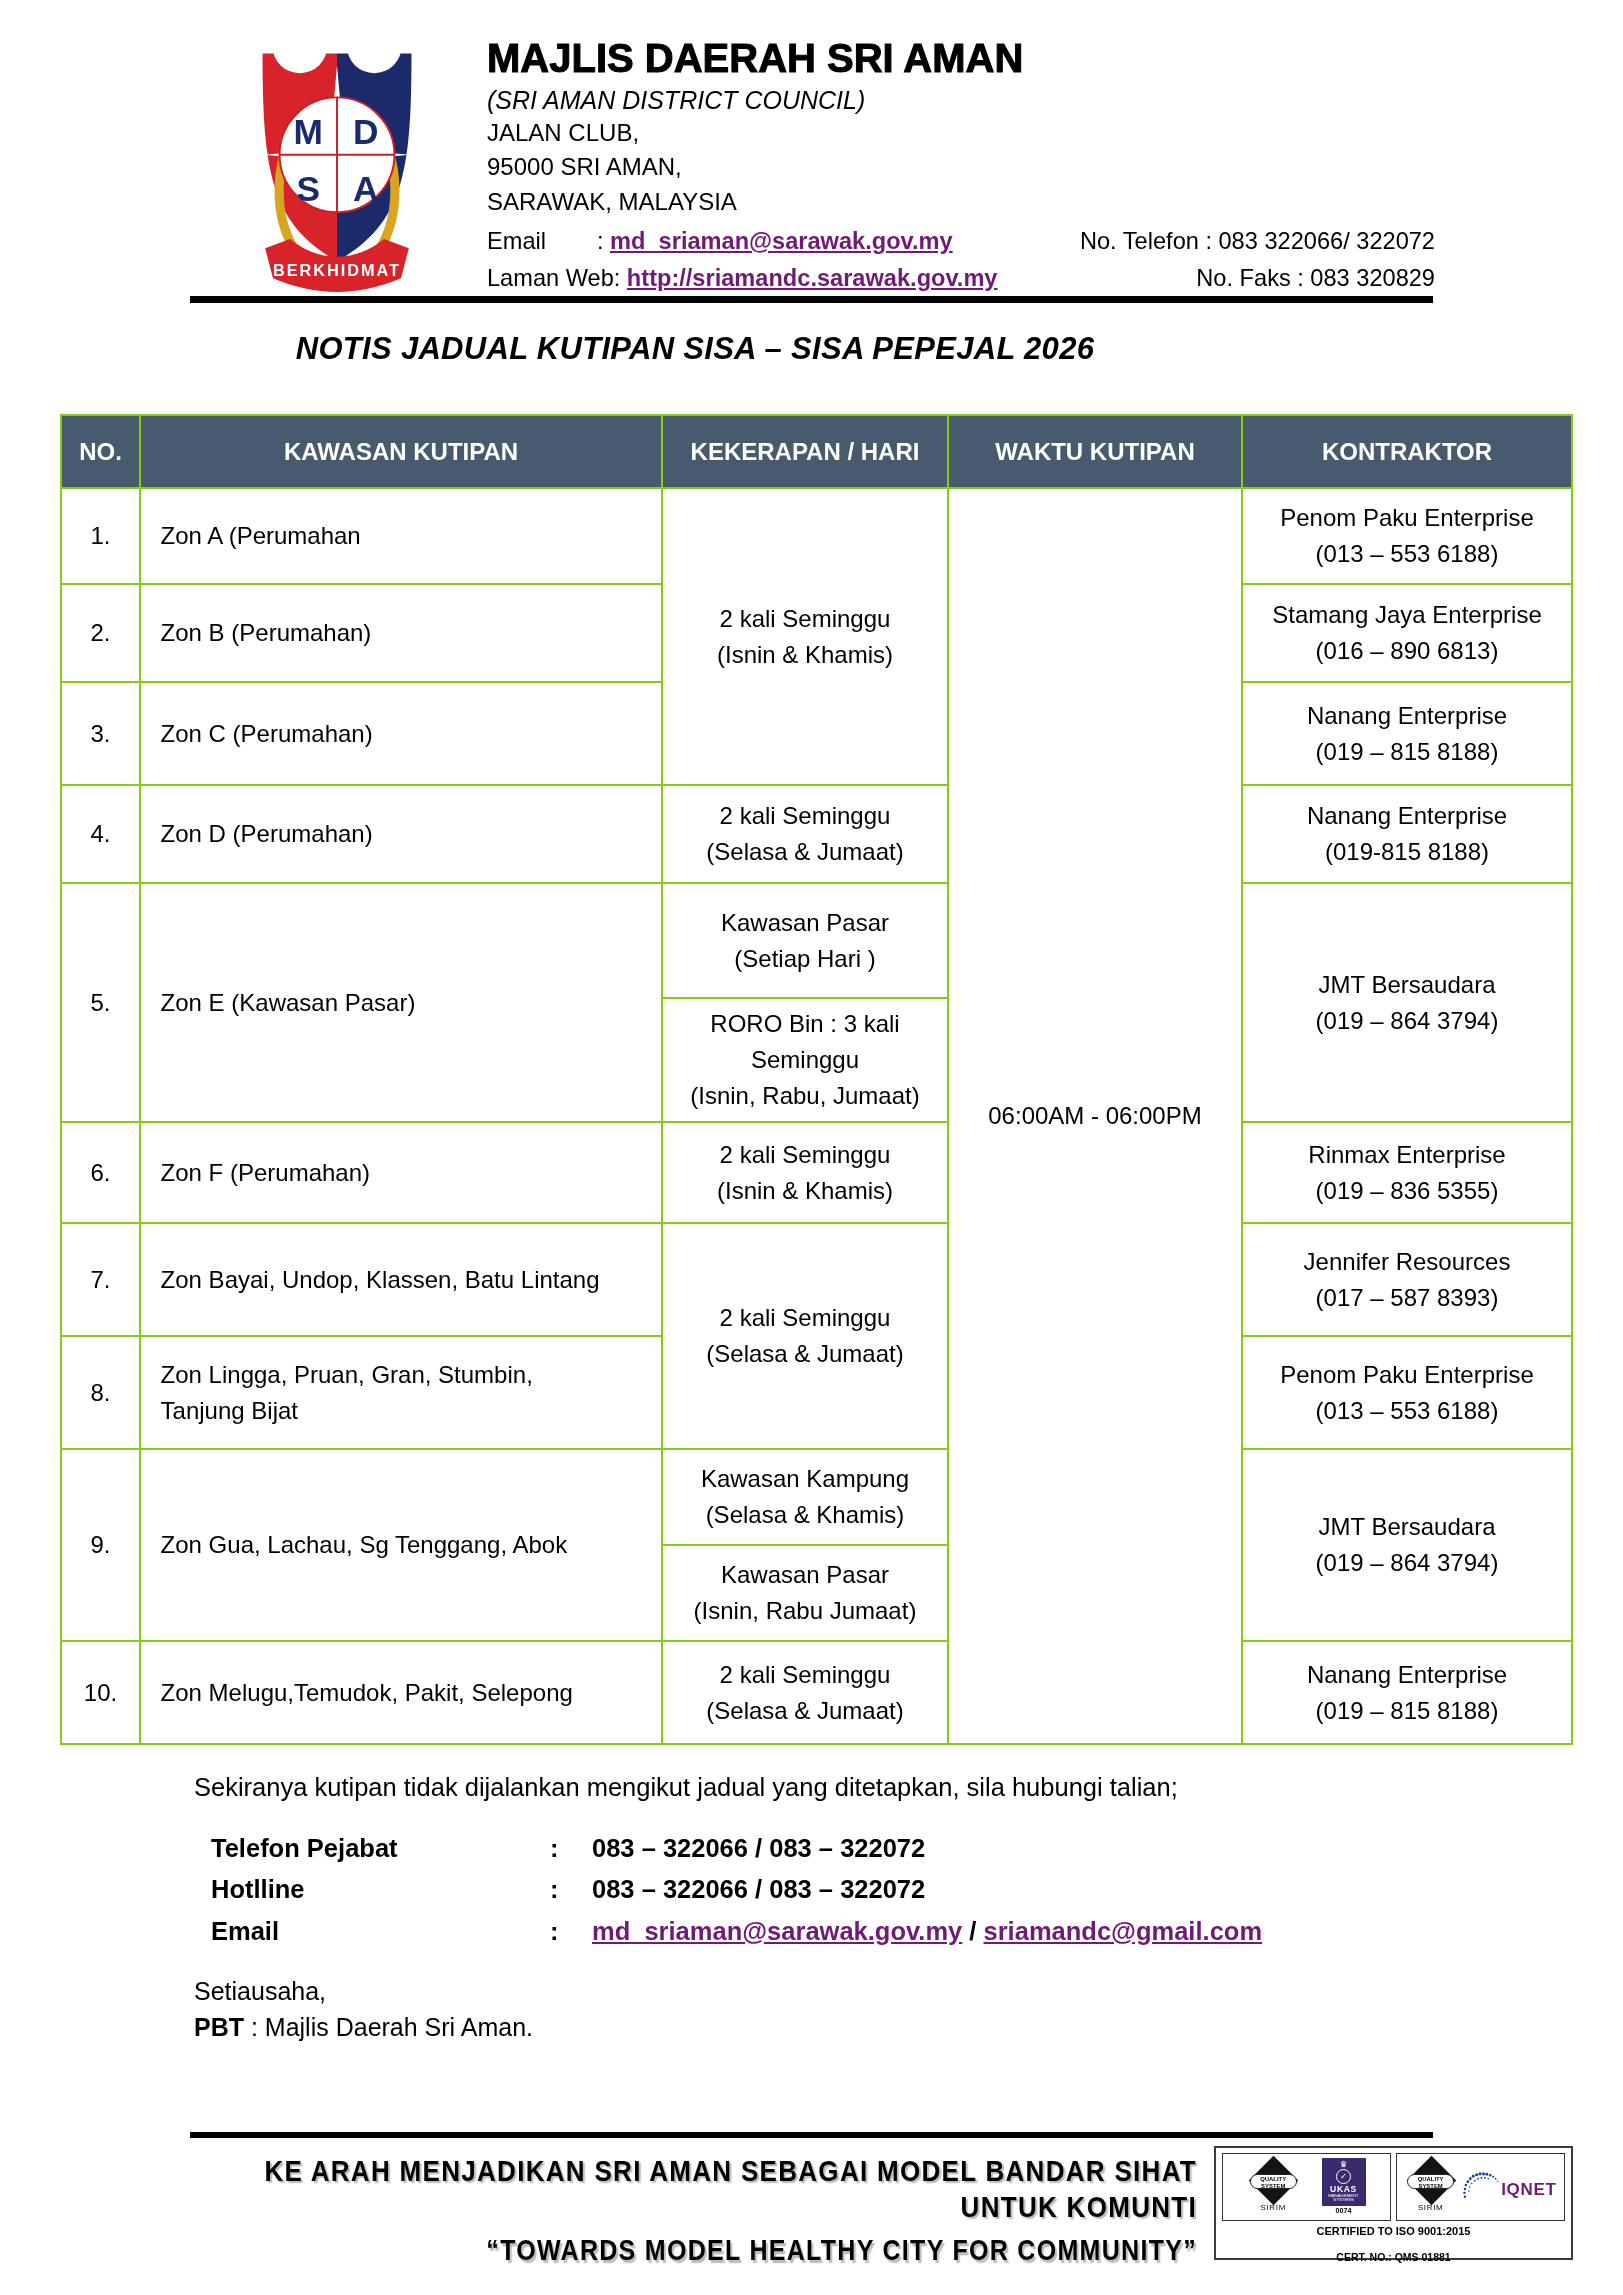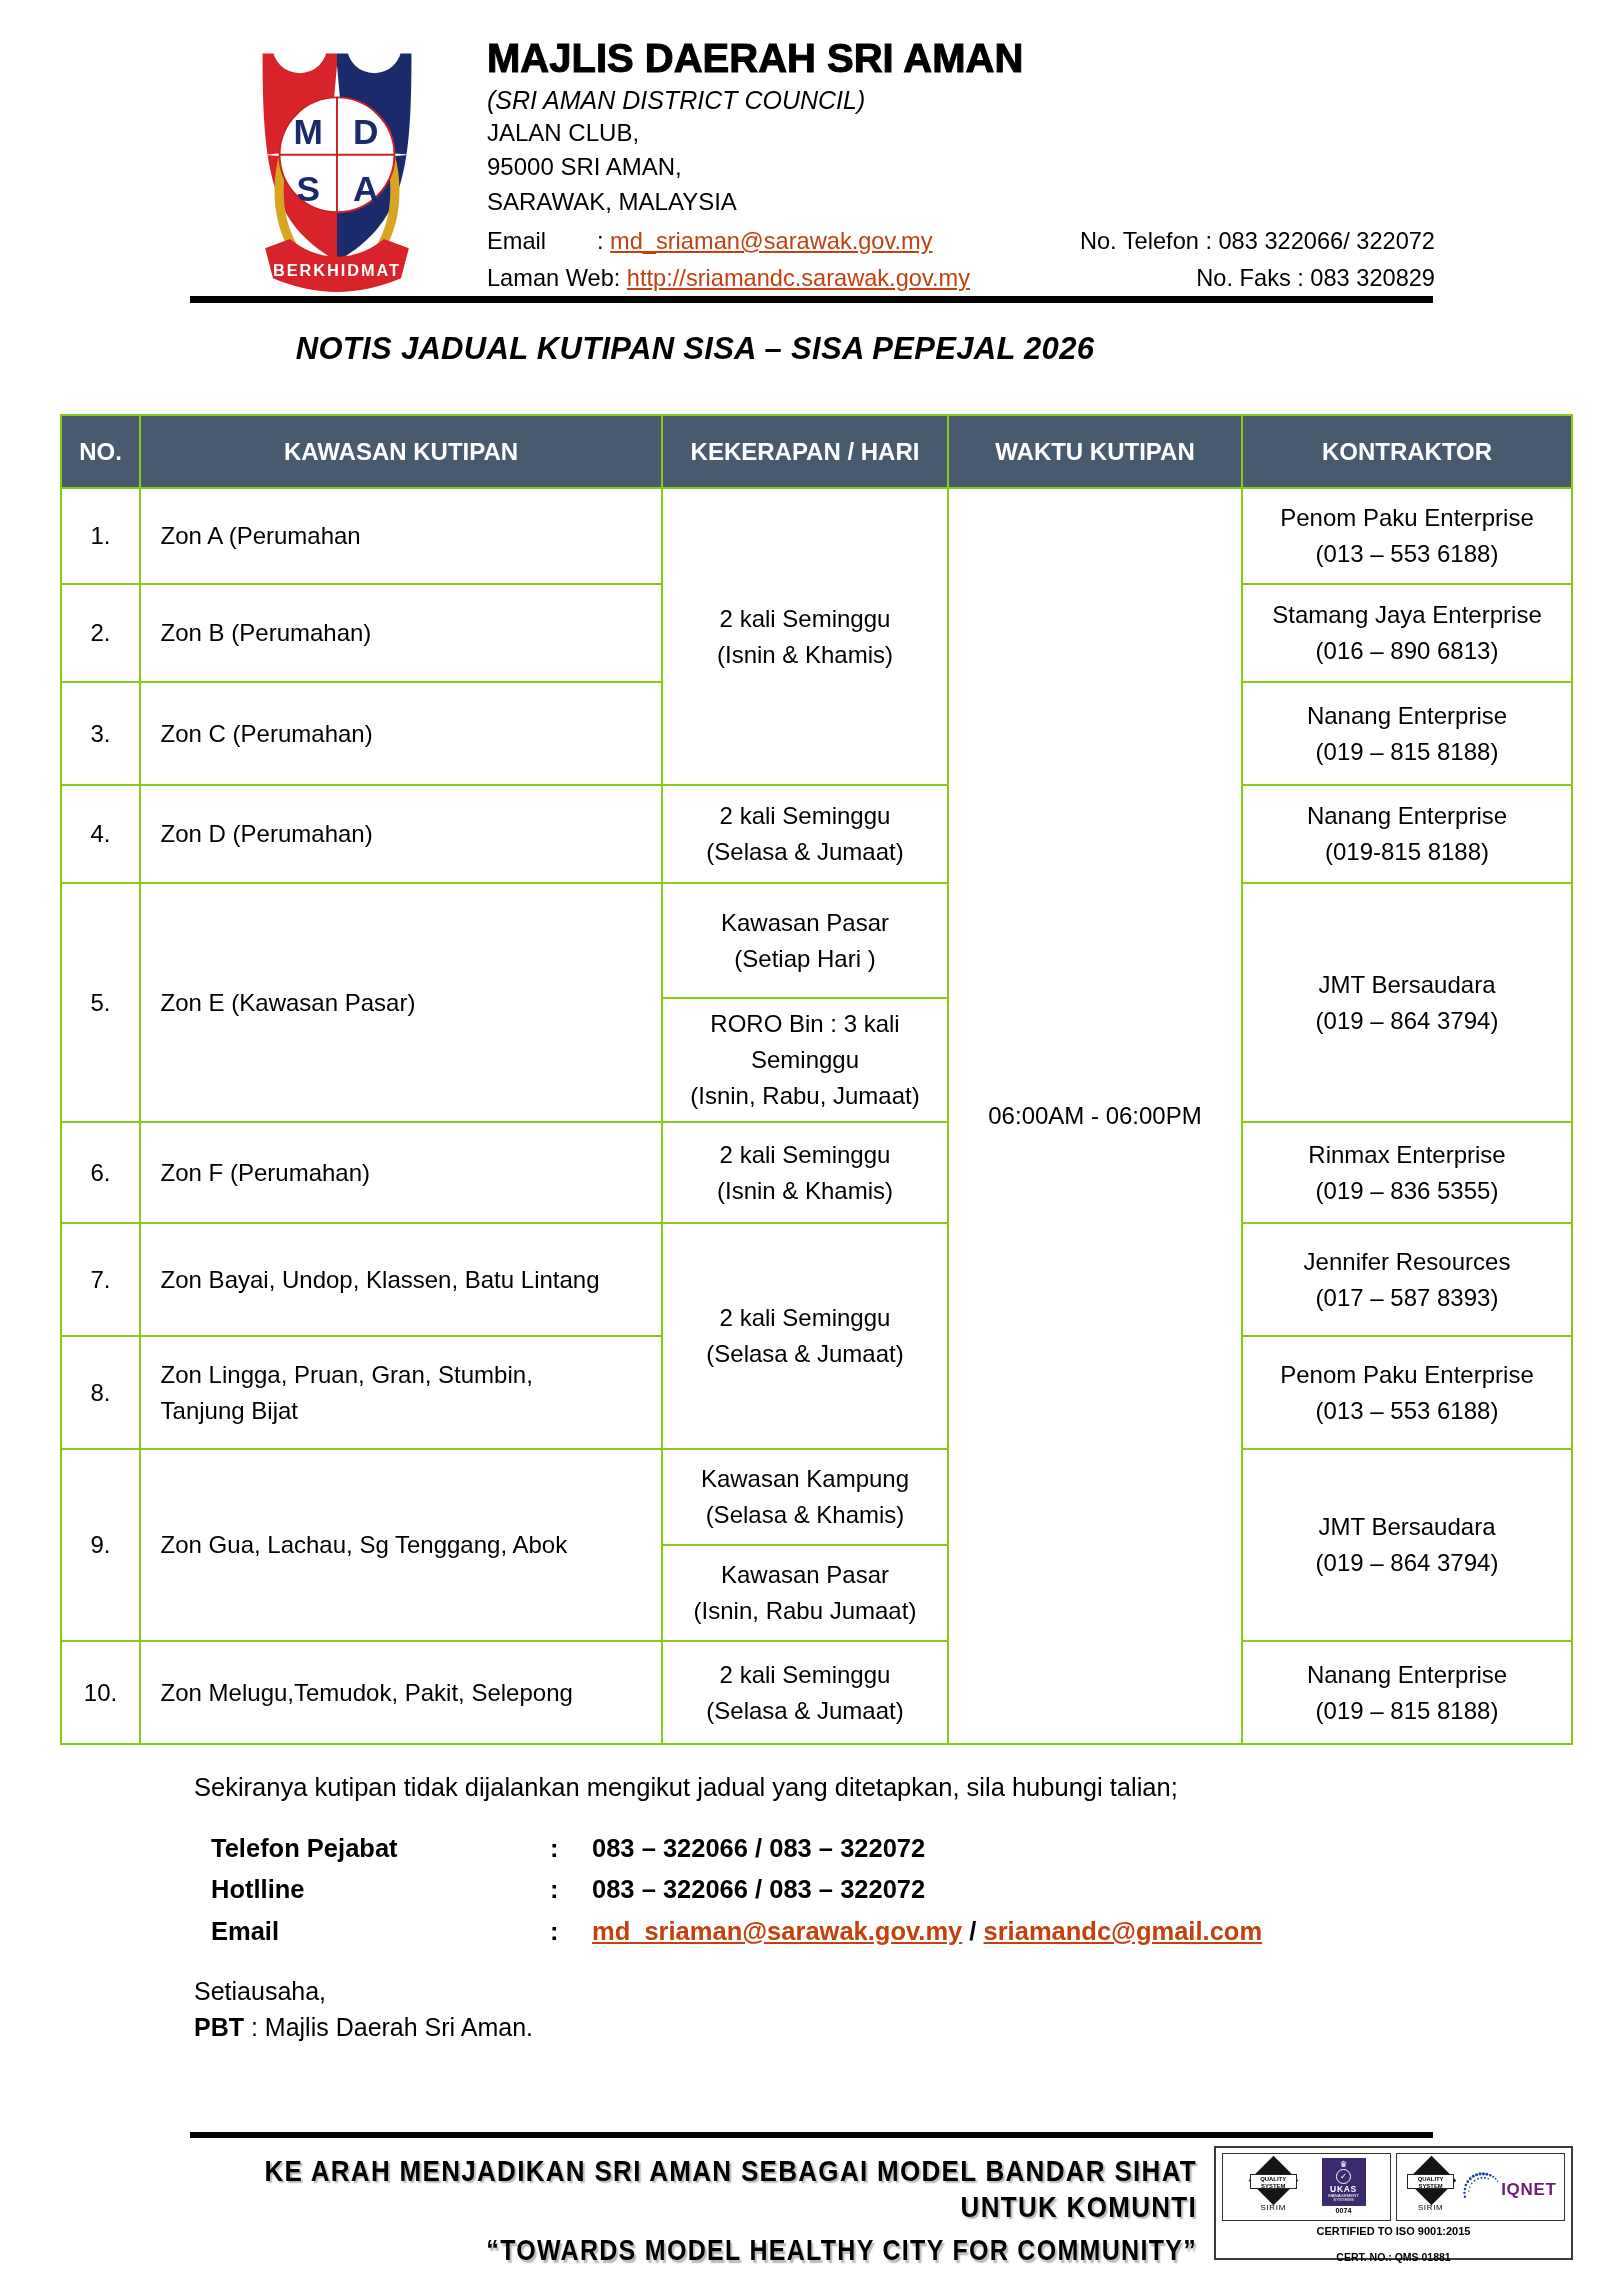--- a/index.html
+++ b/index.html
@@ -11,35 +11,35 @@
   .org{position:absolute;left:487px;top:37px;width:948px;}
   .org h1{margin:0;font-size:40px;font-weight:800;letter-spacing:0;line-height:1.05;
           -webkit-text-stroke:1px #000;}
   .org .en{font-size:25px;font-style:italic;margin-top:6.5px;}
   .org .addr{font-size:24px;line-height:1.32;margin-top:2.6px;}
   .cline{position:relative;width:948px;font-size:23.6px;margin-top:10.5px;white-space:nowrap;}
   .cline .lbl{display:inline-block;min-width:110px;}
   .cline .colon{display:inline-block;margin-right:6.5px;}
   .cline .right{position:absolute;right:0;top:0;}
   .cline .right .rlbl{margin-right:6.5px;}
-  a{color:#c2410c;text-decoration:underline;}
+  a{color:#701a75;text-decoration:underline;font-weight:bold;}
   .rule{position:absolute;left:190px;top:296px;width:1243px;height:6.5px;background:#000;}
 
   
   .doc-title{position:absolute;left:0;top:331px;width:1390px;text-align:center;
              font-size:31px;font-weight:bold;letter-spacing:0.3px;font-style:italic;}
 
   
   table.sched{position:absolute;left:60px;top:414px;width:1510px;border-collapse:collapse;
               table-layout:fixed;font-size:24px;border:2.6px solid #000;}
   .sched th,.sched td{border:2px solid #84cc16;padding:3.9px 6.5px;box-sizing:border-box;}
   .sched thead th{background:#475A6E;color:#fff;font-weight:bold;height:73px;font-size:24px;}
   .sched td{text-align:center;vertical-align:middle;line-height:1.5;}
   .sched td.kaw{text-align:left;padding-left:19.6px;}
-  .pre{white-space:pre-line;}
+  .pre{white-space:pre-line;border-radius:29px;}
 
   
   .notice{position:absolute;left:194px;top:1773px;font-size:25.5px;}
   .contacts{position:absolute;left:211px;top:1834px;font-size:25.5px;font-weight:bold;}
   .crow{display:flex;margin-bottom:12.4px;white-space:nowrap;}
   .crow .clbl{width:339px;}
   .crow .ccol{width:42px;}
   .sign1{position:absolute;left:194px;top:1977px;font-size:25px;}
   .sign2{position:absolute;left:194px;top:2013px;font-size:25px;}
   .sign2 .b{font-weight:bold;}

